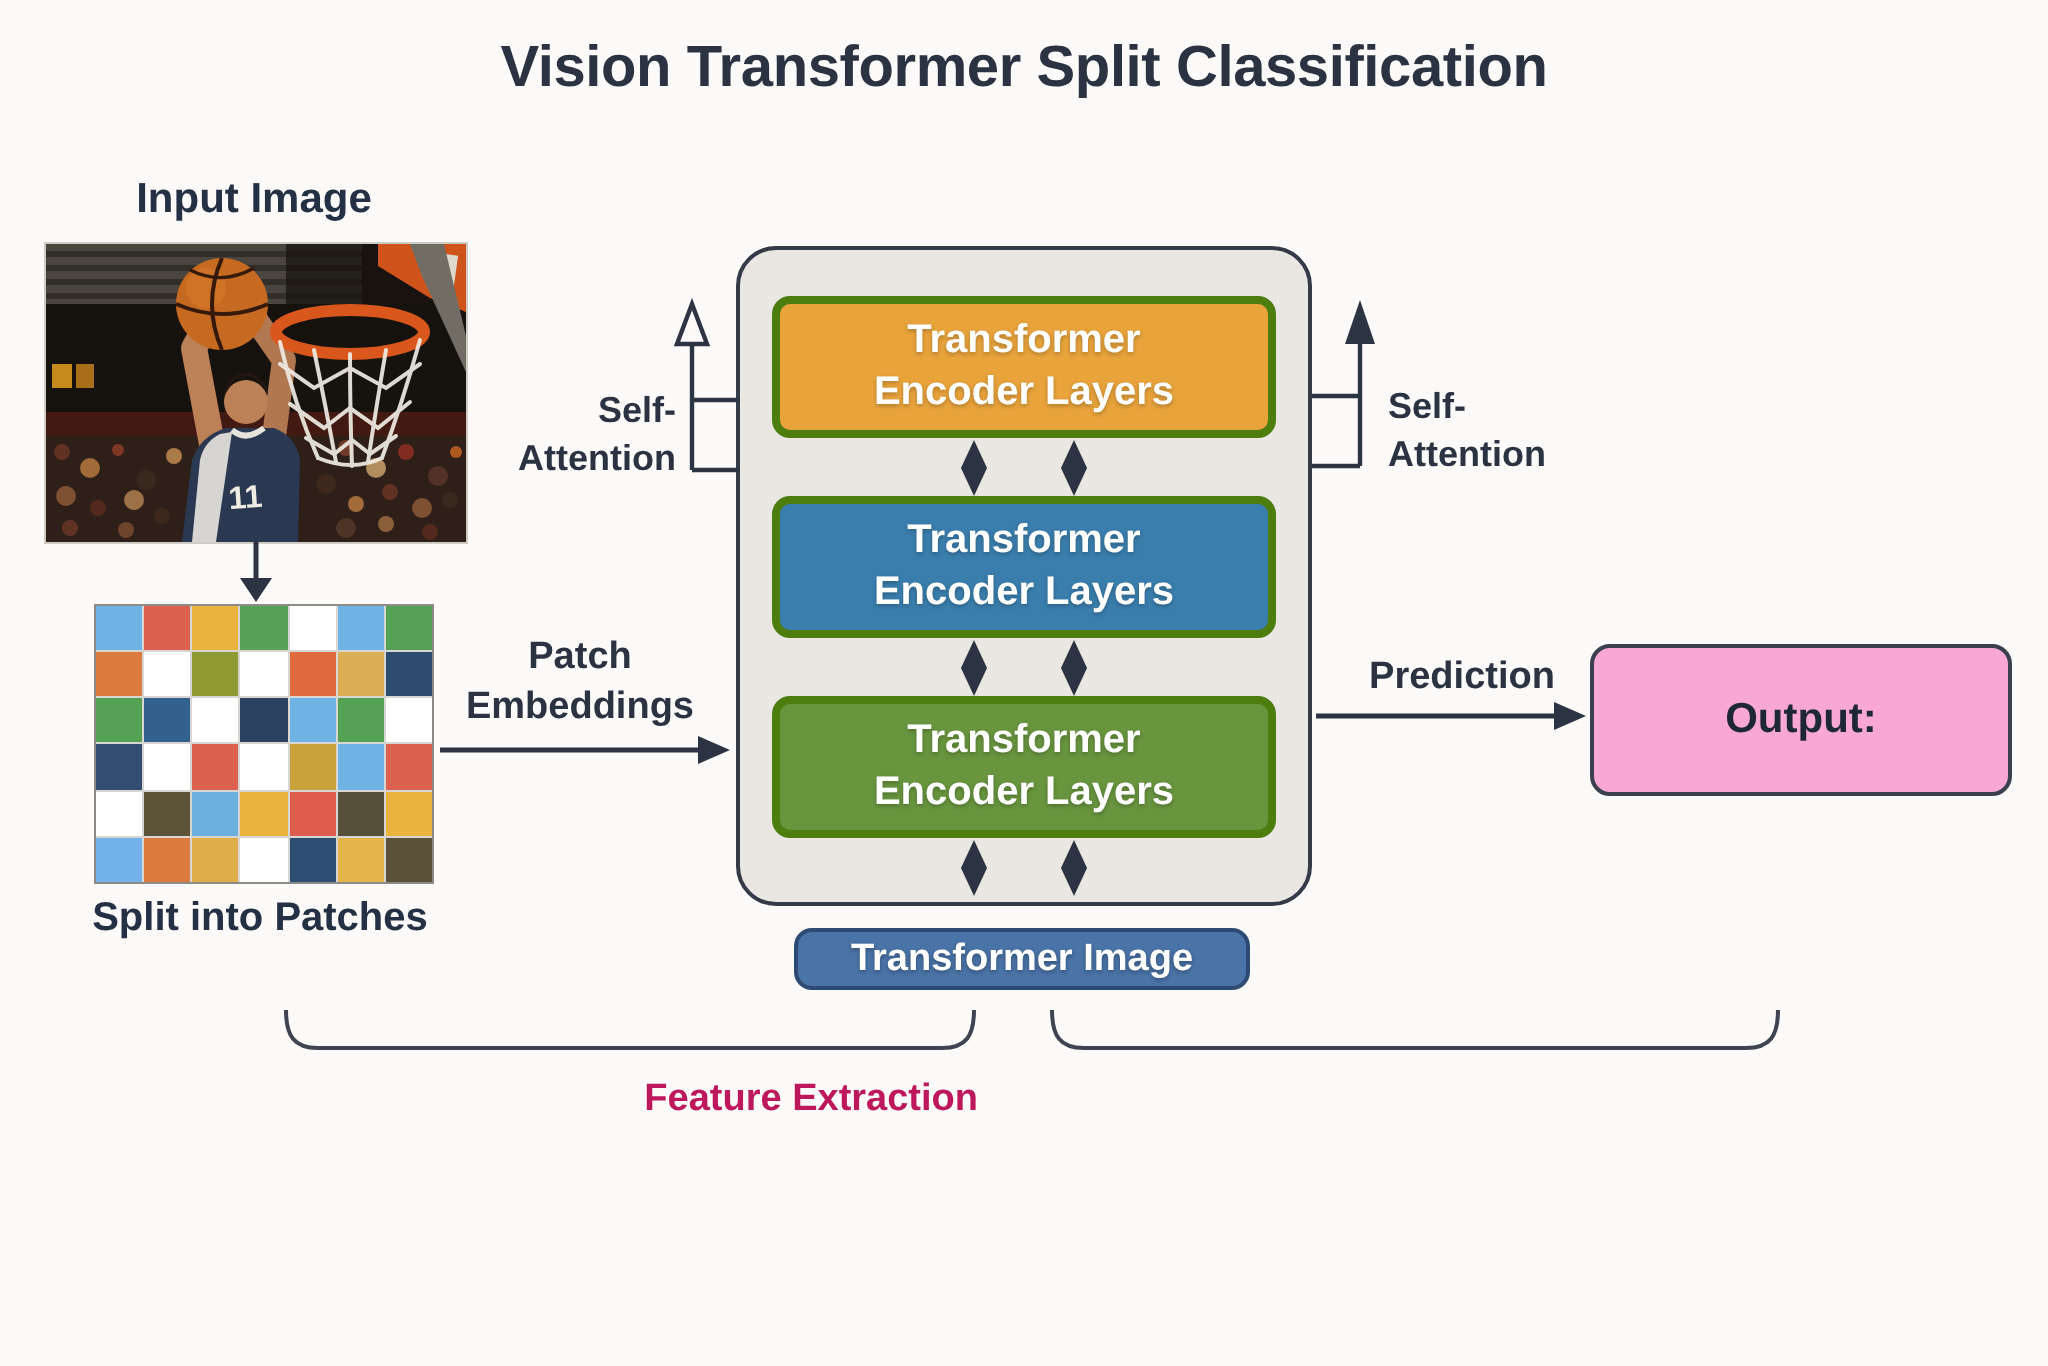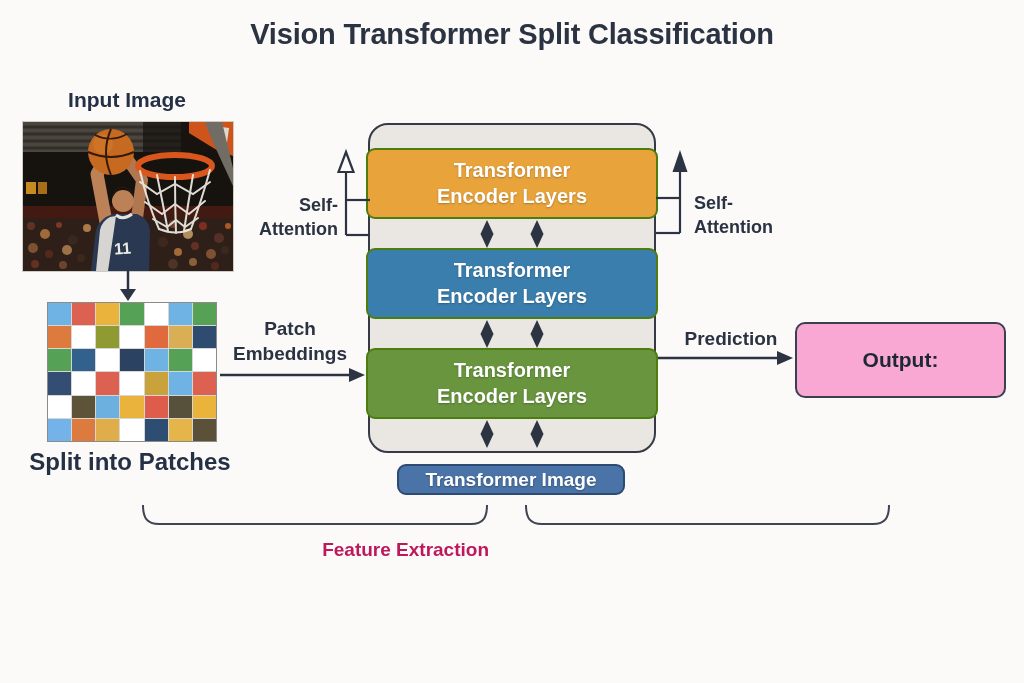--- a/index.html
+++ b/index.html
@@ -11,21 +11,21 @@
     overflow:hidden;
   }
   .canvas { position:relative; width:1024px; height:683px; }
   .abs { position:absolute; }
 
   .title {
     left:0; top:18px; width:1024px;
     text-align:center; font-size:29px; font-weight:bold;
     letter-spacing:-0.2px; color:#2b3342;
   }
-  .section-label { font-weight:bold; font-size:24px; text-align:center; color:#243044; }
+  .section-label { font-weight:bold; font-size:20px; text-align:center; color:#243044; }
   .small-label  { font-weight:bold; font-size:18px; color:#2b3342; line-height:1.32; white-space:pre-line; }
 
   .photo-frame {
     left:22px; top:121px; width:210px; height:149px;
     border:1px solid #cfccc6; box-sizing:content-box; background:#1d1814;
   }
   .photo-frame svg { display:block; }
 
   .patch-grid {
     left:47px; top:302px; width:170px; height:140px;
@@ -35,22 +35,22 @@
   .patch-cell { width:100%; height:100%; }
 
   .model-box {
     left:368px; top:123px; width:288px; height:330px;
     background:#eae7e3; border:2.5px solid #343b47; border-radius:20px;
     box-sizing:border-box;
     display:flex; flex-direction:column; align-items:center;
     padding-top:23px;
   }
   .layer {
-    width:292px; height:71px; border-radius:9px;
-    border:2px solid #4d7c0f; box-sizing:border-box;
+    width:252px; height:71px; border-radius:9px;
+    border:4px solid #4d7c0f; box-sizing:border-box;
     display:flex; align-items:center; justify-content:center;
     text-align:center; white-space:pre-line;
     color:#ffffff; font-weight:bold; font-size:20px; line-height:1.28;
     text-shadow:0 1px 2px rgba(0,0,0,0.25);
   }
   .diamond-row { height:29px; display:flex; gap:36px; align-items:center; justify-content:center; }
 
   .tm-pill {
     left:397px; top:464px; width:228px; height:31px;
     background:#4a73a7; border:2.5px solid #2c4a72; border-radius:9px;

